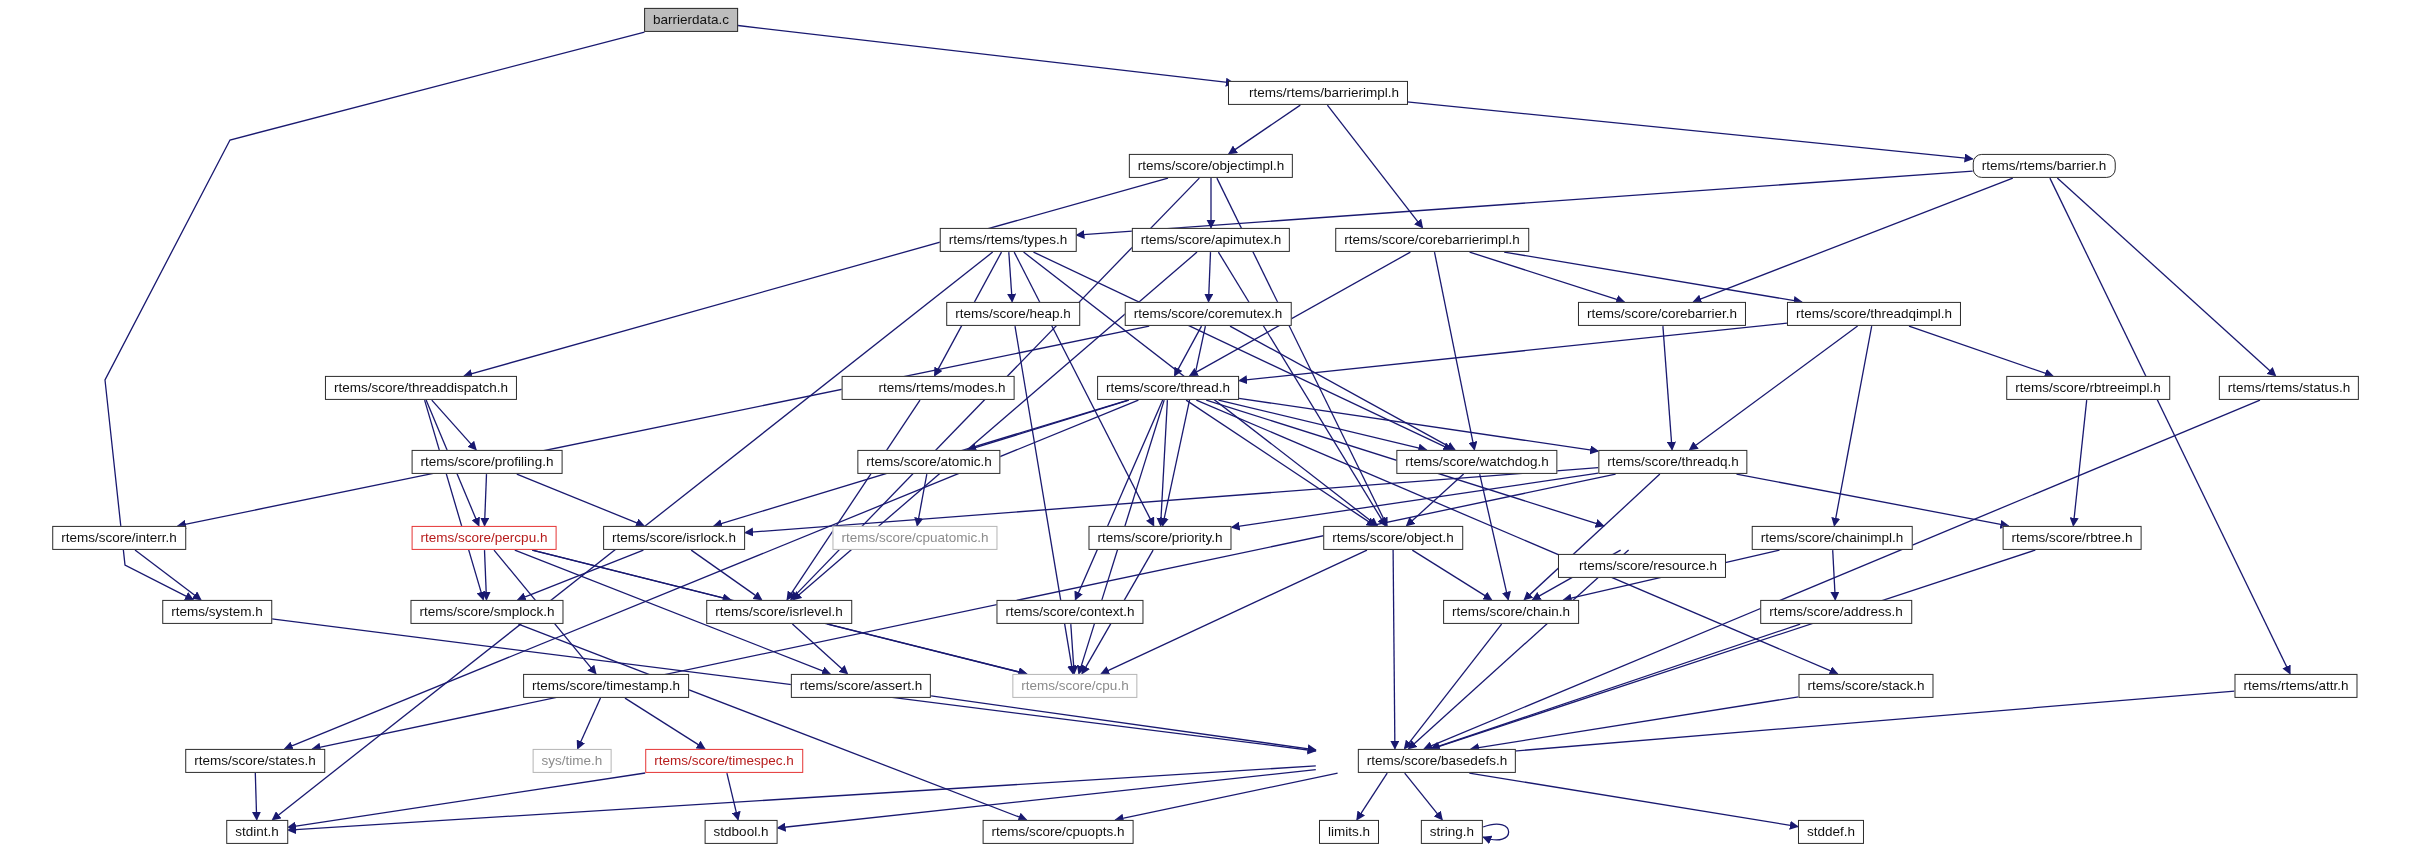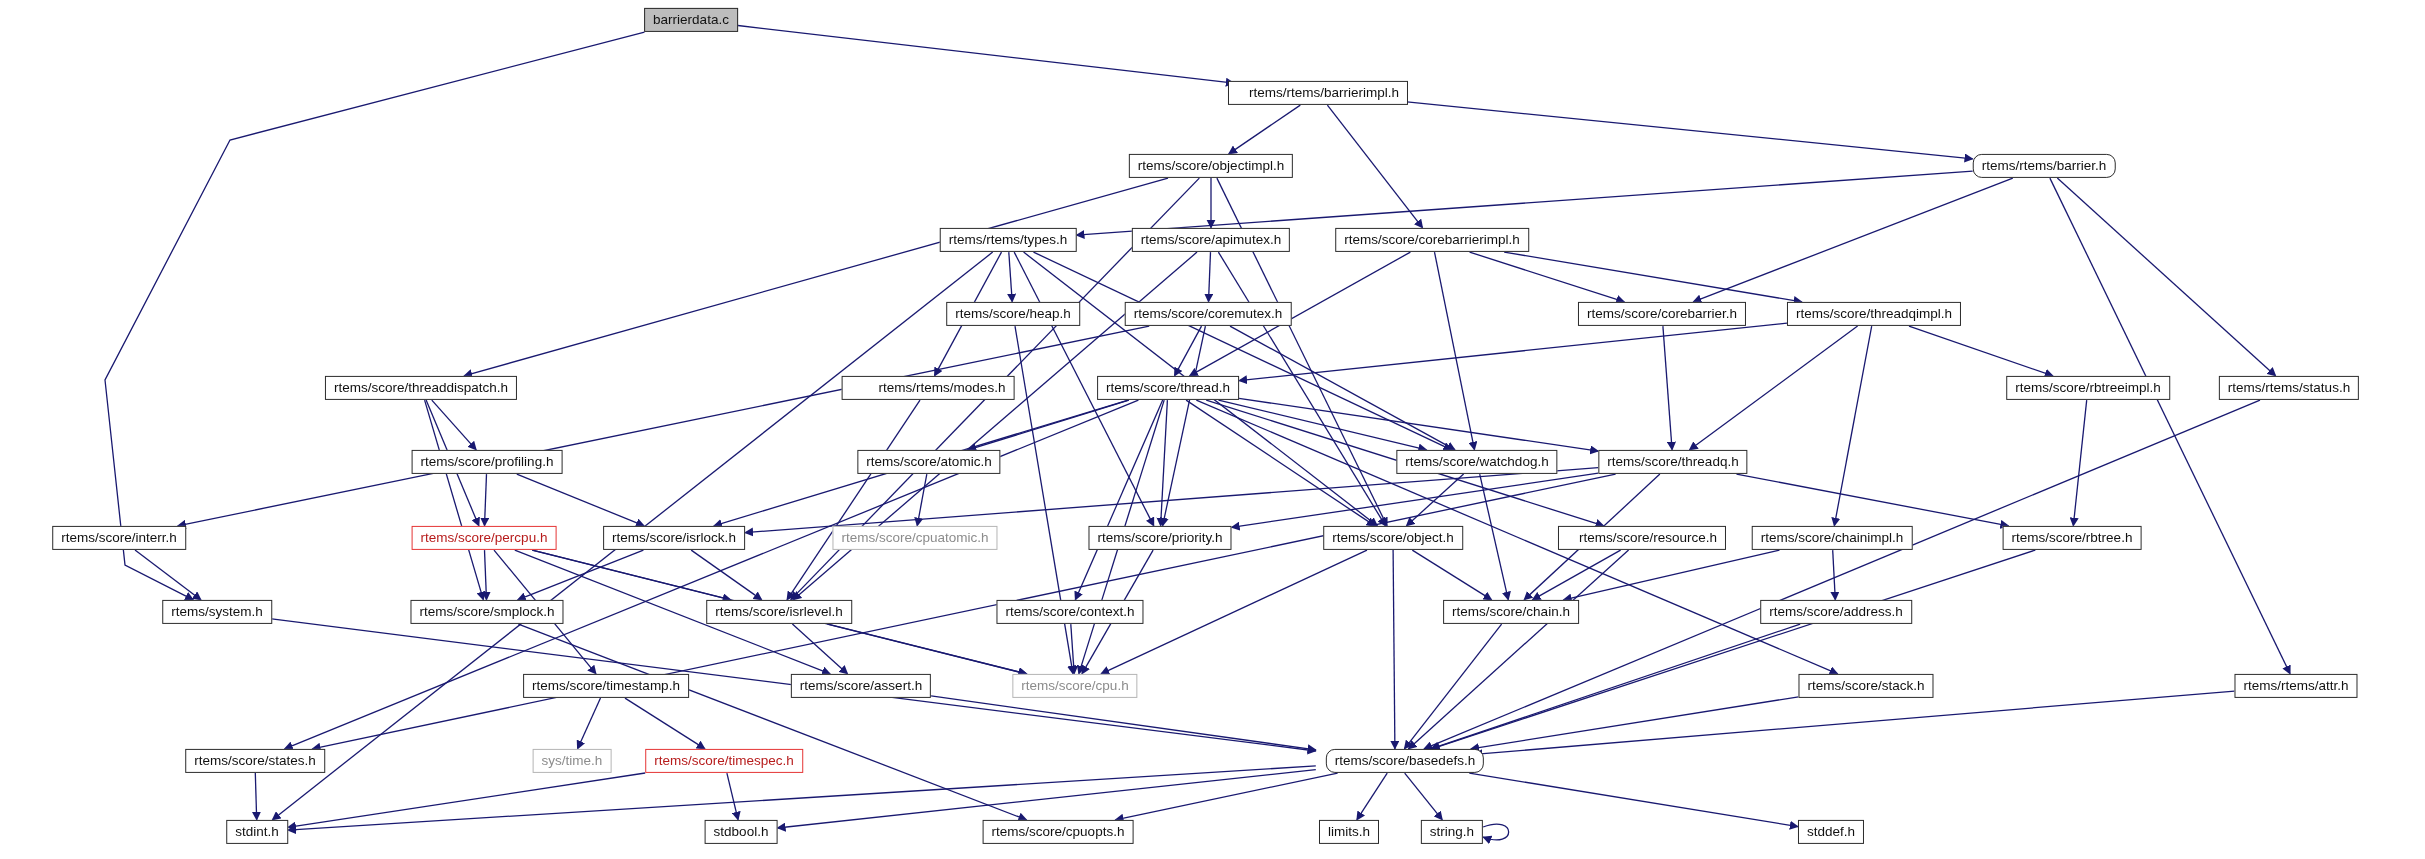--- a/index.html
+++ b/index.html
@@ -180,37 +180,37 @@
     <div class="node" data-interactable="true" style="left: 487px; top: 462px;">rtems/score/profiling.h</div>
     <div class="node" data-interactable="true" style="left: 929px; top: 462px;">rtems/score/atomic.h</div>
     <div class="node" data-interactable="true" style="left: 1477px; top: 462px;">rtems/score/watchdog.h</div>
     <div class="node" data-interactable="true" style="left: 1673px; top: 462px;">rtems/score/threadq.h</div>
     <div class="node" data-interactable="true" style="left: 119px; top: 538px;">rtems/score/interr.h</div>
     <div class="node red" data-interactable="true" style="left: 484px; top: 538px;">rtems/score/percpu.h</div>
     <div class="node" data-interactable="true" style="left: 674px; top: 538px;">rtems/score/isrlock.h</div>
     <div class="node gray" data-interactable="false" style="left: 915px; top: 538px;">rtems/score/cpuatomic.h</div>
     <div class="node" data-interactable="true" style="left: 1160px; top: 538px;">rtems/score/priority.h</div>
     <div class="node" data-interactable="true" style="left: 1393px; top: 538px;">rtems/score/object.h</div>
-    <div class="node" data-interactable="true" style="left: 1642px; top: 538px; padding-left: 20px;">rtems/score/resource.h</div>
+    <div class="node" data-interactable="true" style="left: 1642px; top: 566px; padding-left: 20px;">rtems/score/resource.h</div>
     <div class="node" data-interactable="true" style="left: 1832px; top: 538px;">rtems/score/chainimpl.h</div>
     <div class="node" data-interactable="true" style="left: 2072px; top: 538px;">rtems/score/rbtree.h</div>
     <div class="node" data-interactable="true" style="left: 217px; top: 612px;">rtems/system.h</div>
     <div class="node" data-interactable="true" style="left: 487px; top: 612px;">rtems/score/smplock.h</div>
     <div class="node" data-interactable="true" style="left: 779px; top: 612px;">rtems/score/isrlevel.h</div>
     <div class="node" data-interactable="true" style="left: 1070px; top: 612px;">rtems/score/context.h</div>
     <div class="node" data-interactable="true" style="left: 1511px; top: 612px;">rtems/score/chain.h</div>
     <div class="node" data-interactable="true" style="left: 1836px; top: 612px;">rtems/score/address.h</div>
     <div class="node" data-interactable="true" style="left: 606px; top: 686px;">rtems/score/timestamp.h</div>
     <div class="node" data-interactable="true" style="left: 861px; top: 686px;">rtems/score/assert.h</div>
     <div class="node gray" data-interactable="false" style="left: 1075px; top: 686px;">rtems/score/cpu.h</div>
     <div class="node" data-interactable="true" style="left: 1866px; top: 686px;">rtems/score/stack.h</div>
     <div class="node" data-interactable="true" style="left: 2296px; top: 686px;">rtems/rtems/attr.h</div>
     <div class="node" data-interactable="true" style="left: 255px; top: 761px;">rtems/score/states.h</div>
     <div class="node gray" data-interactable="false" style="left: 572px; top: 761px;">sys/time.h</div>
     <div class="node red" data-interactable="true" style="left: 724px; top: 761px;">rtems/score/timespec.h</div>
-    <div class="node" data-interactable="true" style="left: 1405px; top: 761px; border-radius: 9px;">rtems/score/basedefs.h</div>
+    <div class="node" data-interactable="true" style="left: 1437px; top: 761px;">rtems/score/basedefs.h</div>
     <div class="node" data-interactable="false" style="left: 257px; top: 832px;">stdint.h</div>
     <div class="node" data-interactable="false" style="left: 741px; top: 832px;">stdbool.h</div>
     <div class="node" data-interactable="false" style="left: 1058px; top: 832px;">rtems/score/cpuopts.h</div>
     <div class="node" data-interactable="false" style="left: 1349px; top: 832px;">limits.h</div>
     <div class="node" data-interactable="false" style="left: 1452px; top: 832px;">string.h</div>
     <div class="node" data-interactable="false" style="left: 1831px; top: 832px;">stddef.h</div>
   </div>
 
 </body></html>

